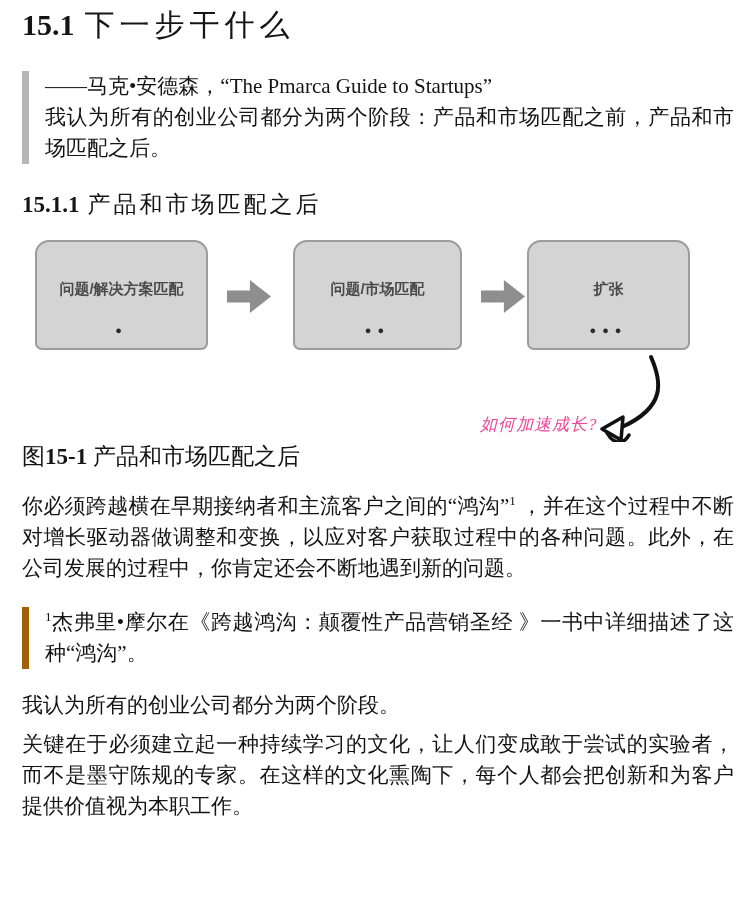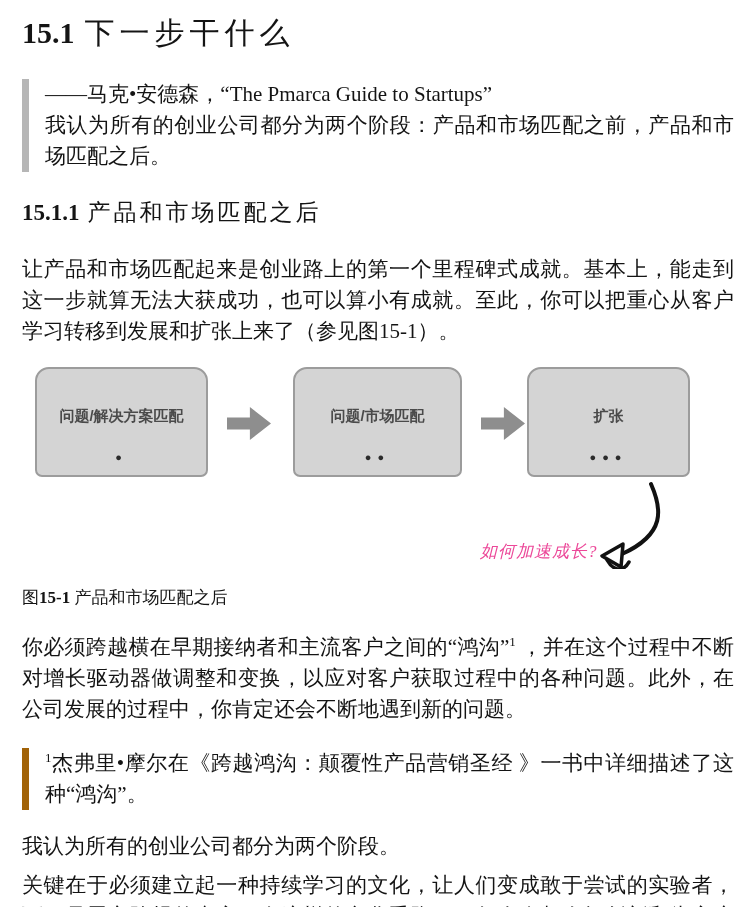--- a/index.html
+++ b/index.html
@@ -5,21 +5,21 @@
   * { margin: 0; padding: 0; box-sizing: border-box; }
   html, body { background: #ffffff; }
   .page {
     position: relative;
     width: 755px;
     height: 907px;
     overflow: hidden;
     background: #ffffff;
     color: #141414;
     font-family: "Liberation Serif", "DejaVu Serif", serif;
-    padding: 14px 21px 0 22px;
+    padding: 6px 21px 0 22px;
   }
   h1.sec {
     font-size: 30px;
     line-height: 38px;
     font-weight: normal;
     white-space: nowrap;
   }
   h1.sec .num { font-weight: bold; margin-right: 10px; }
   h1.sec .ttl { letter-spacing: 5px; }
   blockquote.quote {
@@ -120,22 +120,22 @@
     position: absolute;
     left: 458px;
     top: 176px;
     font-size: 17px;
     font-style: italic;
     letter-spacing: 1px;
     color: #ec4899;
     white-space: nowrap;
   }
   figcaption.caption {
-    margin-top: 14px;
-    font-size: 17px;
+    margin-top: 0;
+    font-size: 23px;
     line-height: 30px;
     font-family: Liberation Serif, serif;
   }
   figcaption.caption .num { font-weight: bold; }
 </style>
 </head>
 <body>
 
 <div class="page">
 
@@ -145,21 +145,20 @@
 
   <blockquote class="quote">
     <div>——马克•安德森，“The Pmarca Guide to Startups”</div>
     <div>我认为所有的创业公司都分为两个阶段：产品和市场匹配之前，产品和市场匹配之后。</div>
   </blockquote>
 
   <h2 class="subsec">
     <span class="num">15.1.1</span><span class="ttl">产品和市场匹配之后</span>
   </h2>
 
-  <p class="body p-intro">让产品和市场匹配起来是创业路上的第一个里程碑式成就。基本上，能走到这一步就算无法大获成功，也可以算小有成就。至此，你可以把重心从客户学习转移到发展和扩张上来了（参见图15-1）。</p>
 
   <figure class="fig">
     <div class="diagram">
 
       <div class="dbox dbox1">
         <span class="lbl">问题/解决方案匹配</span>
         <span class="dots">●</span>
       </div>
 
       <div class="barrow barrow1"></div>

